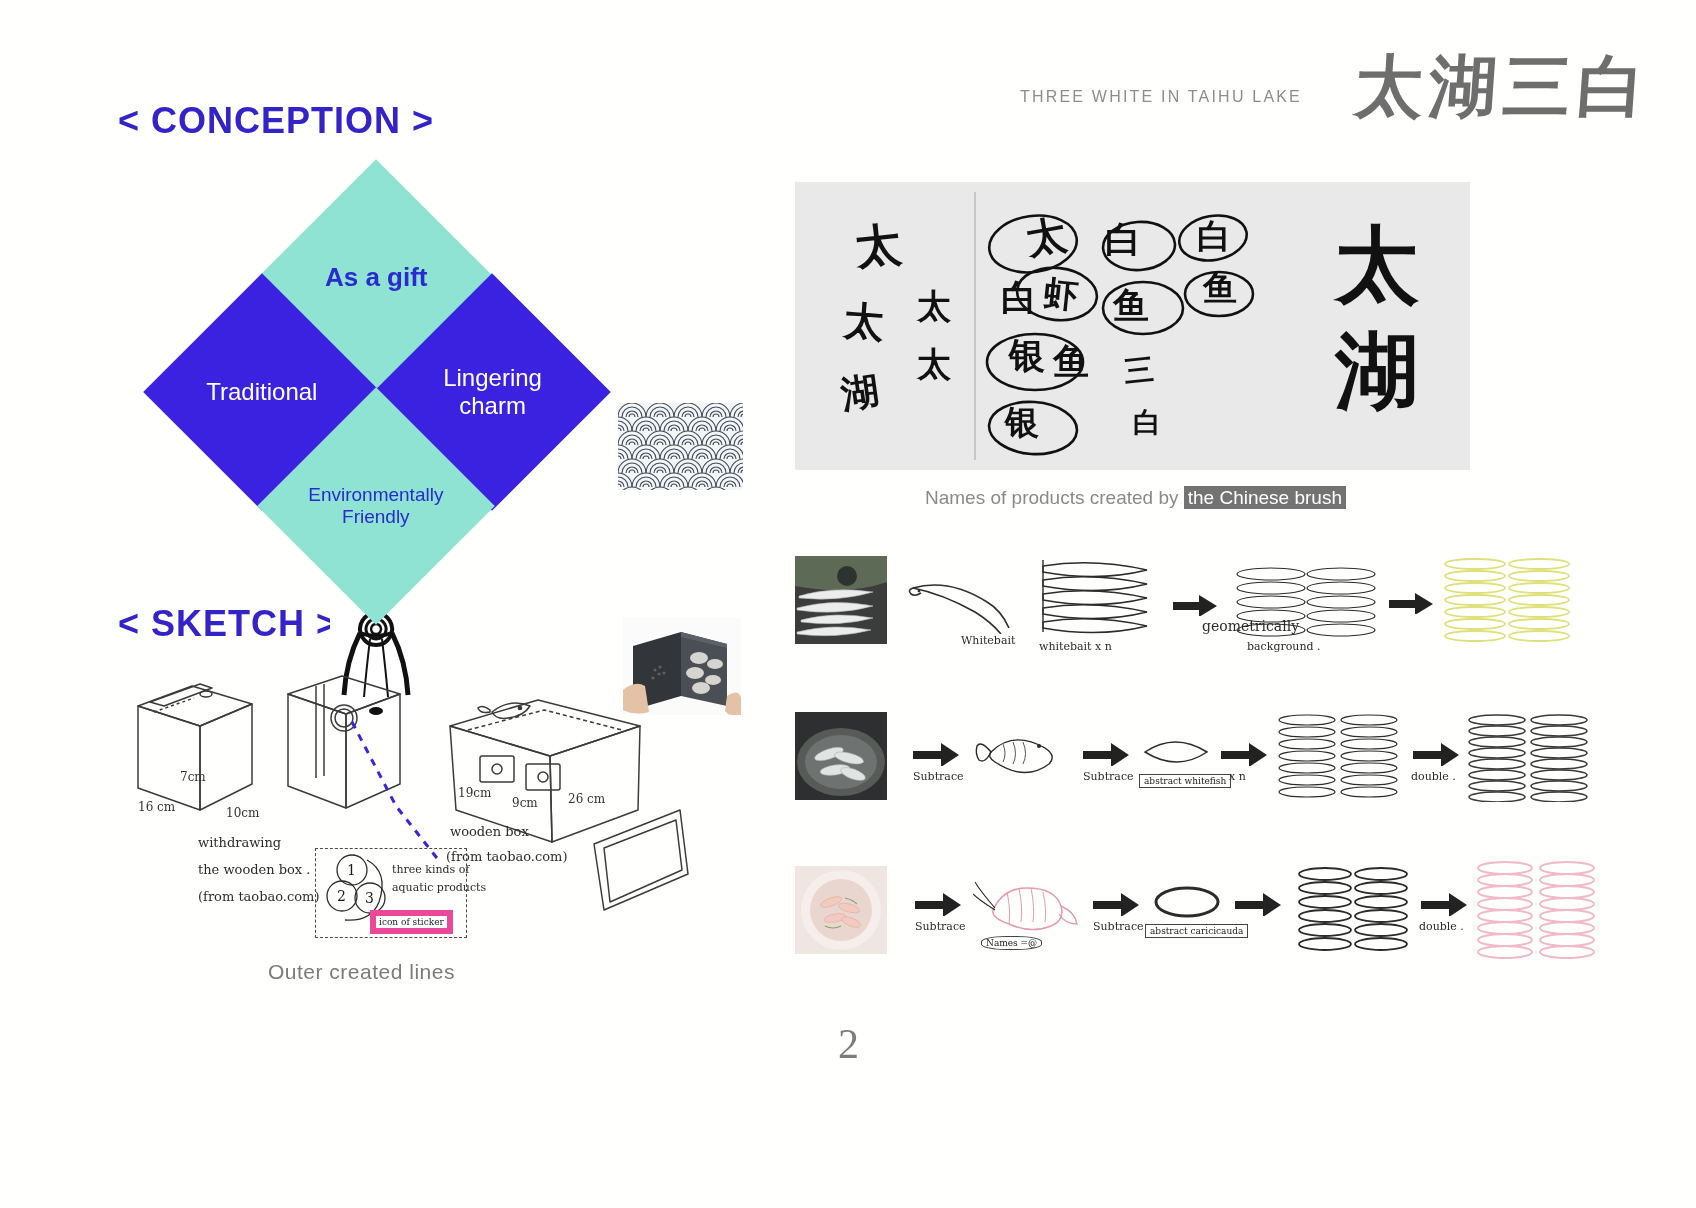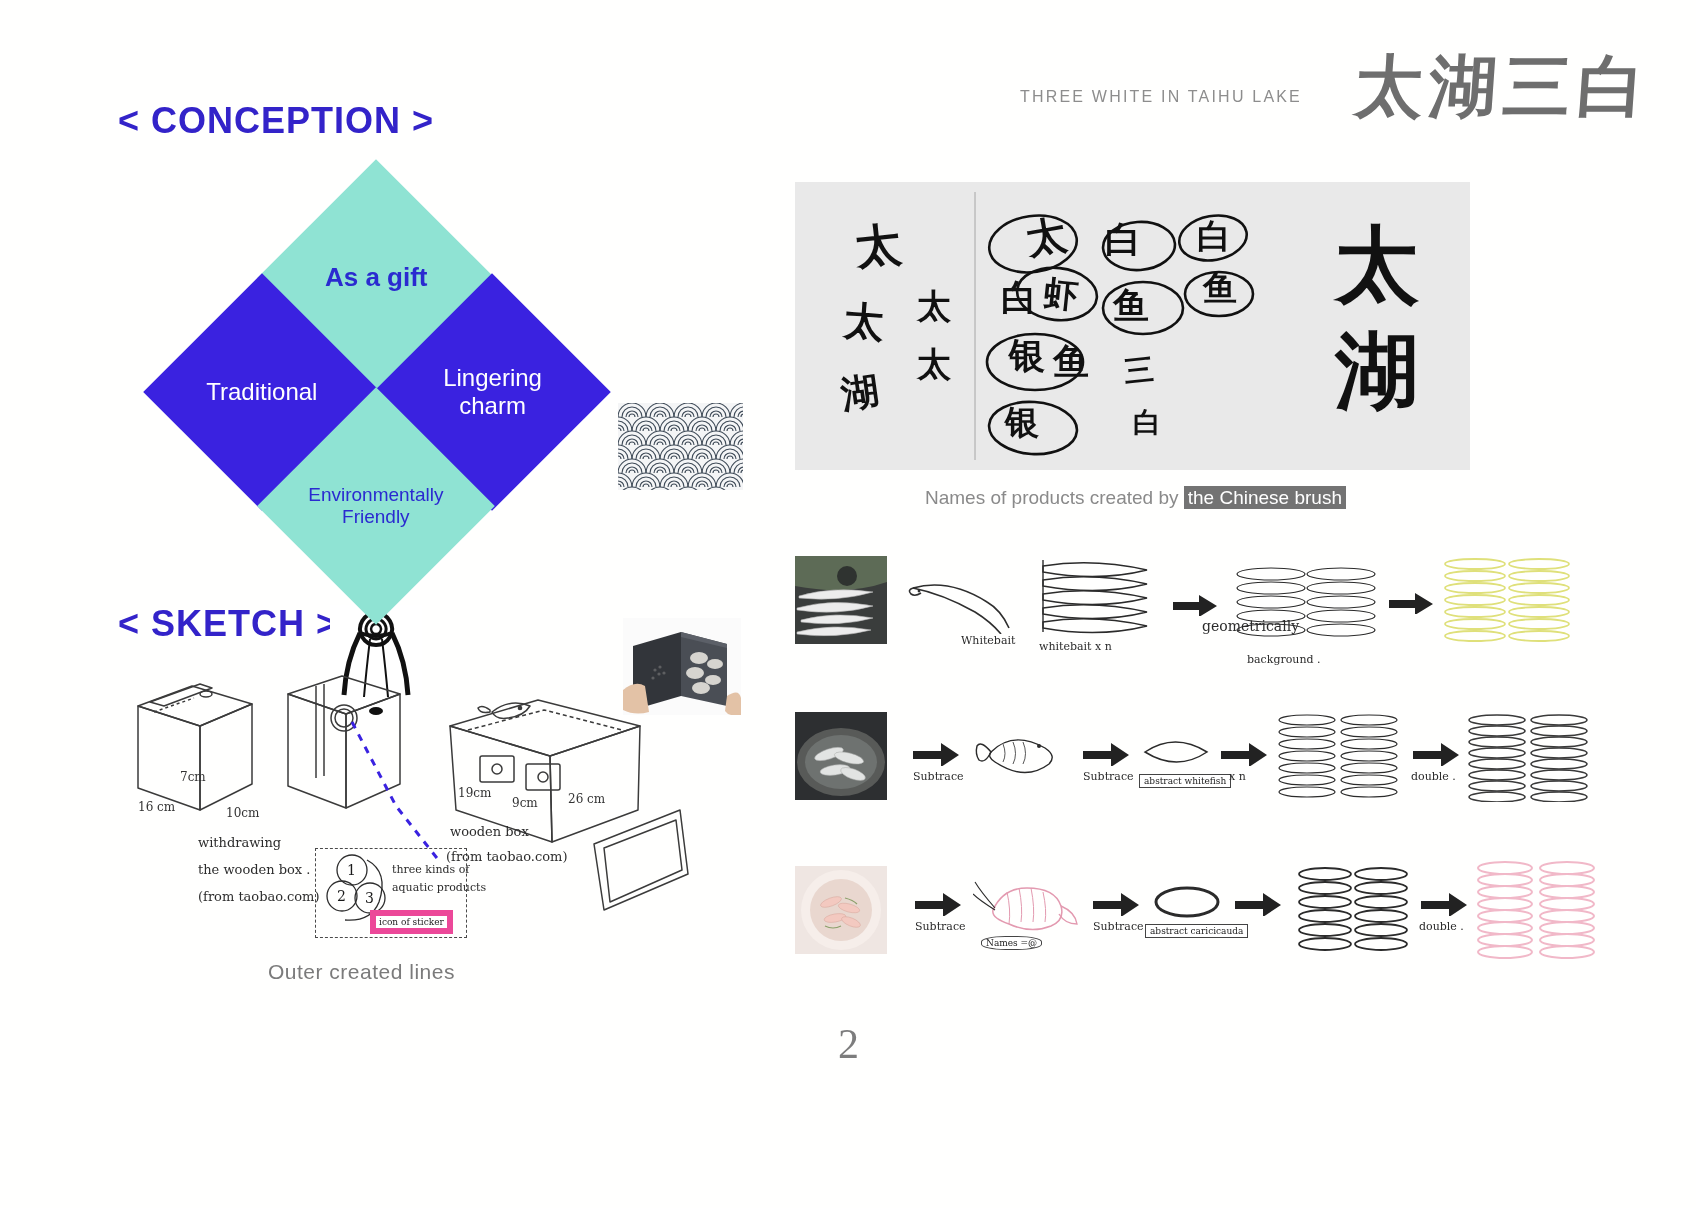--- a/index.html
+++ b/index.html
@@ -420,21 +420,21 @@
         <ellipse cx="38" cy="26" rx="34" ry="6"></ellipse>
           <ellipse cx="108" cy="26" rx="34" ry="6"></ellipse>
         <ellipse cx="38" cy="40" rx="34" ry="6"></ellipse>
           <ellipse cx="108" cy="40" rx="34" ry="6"></ellipse>
         <ellipse cx="38" cy="54" rx="34" ry="6"></ellipse>
           <ellipse cx="108" cy="54" rx="34" ry="6"></ellipse>
         <ellipse cx="38" cy="68" rx="34" ry="6"></ellipse>
           <ellipse cx="108" cy="68" rx="34" ry="6"></ellipse>
       </g>
     </svg>
-    <div class="plabel" style="left:452px;top:97px;">background .</div>
+    <div class="plabel" style="left:452px;top:84px;">background .</div>
 
     <svg class="parrow" style="left:592px;top:34px;" width="48" height="24" viewBox="0 0 48 24">
       <path d="M2 10 h26 v-7 l18 11 -18 11 v-7 h-26 z" fill="#222"></path>
     </svg>
 
     <svg style="position:absolute;left:648px;top:0px;" width="132" height="94" viewBox="0 0 132 94">
       <g fill="none" stroke="#dfe07a" stroke-width="1.8">
         <ellipse cx="32" cy="8" rx="30" ry="5"></ellipse>
           <ellipse cx="96" cy="8" rx="30" ry="5"></ellipse>
         <ellipse cx="32" cy="20" rx="30" ry="5"></ellipse>

